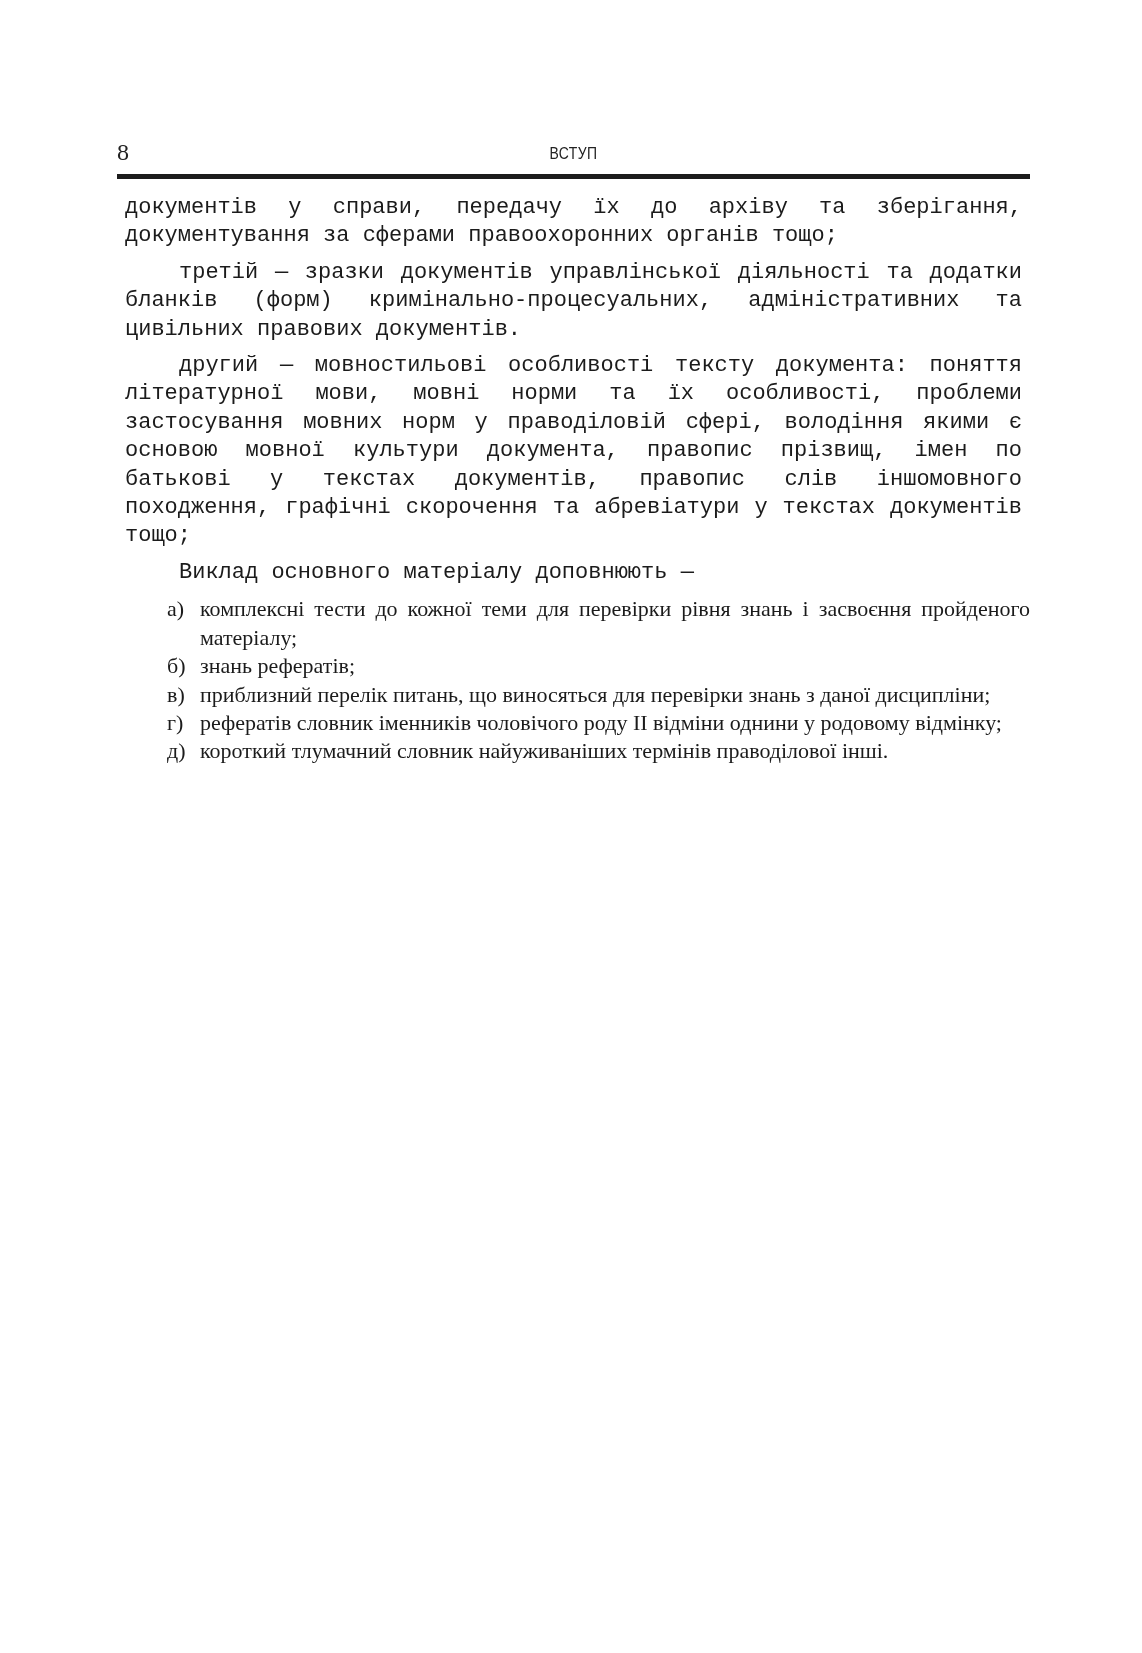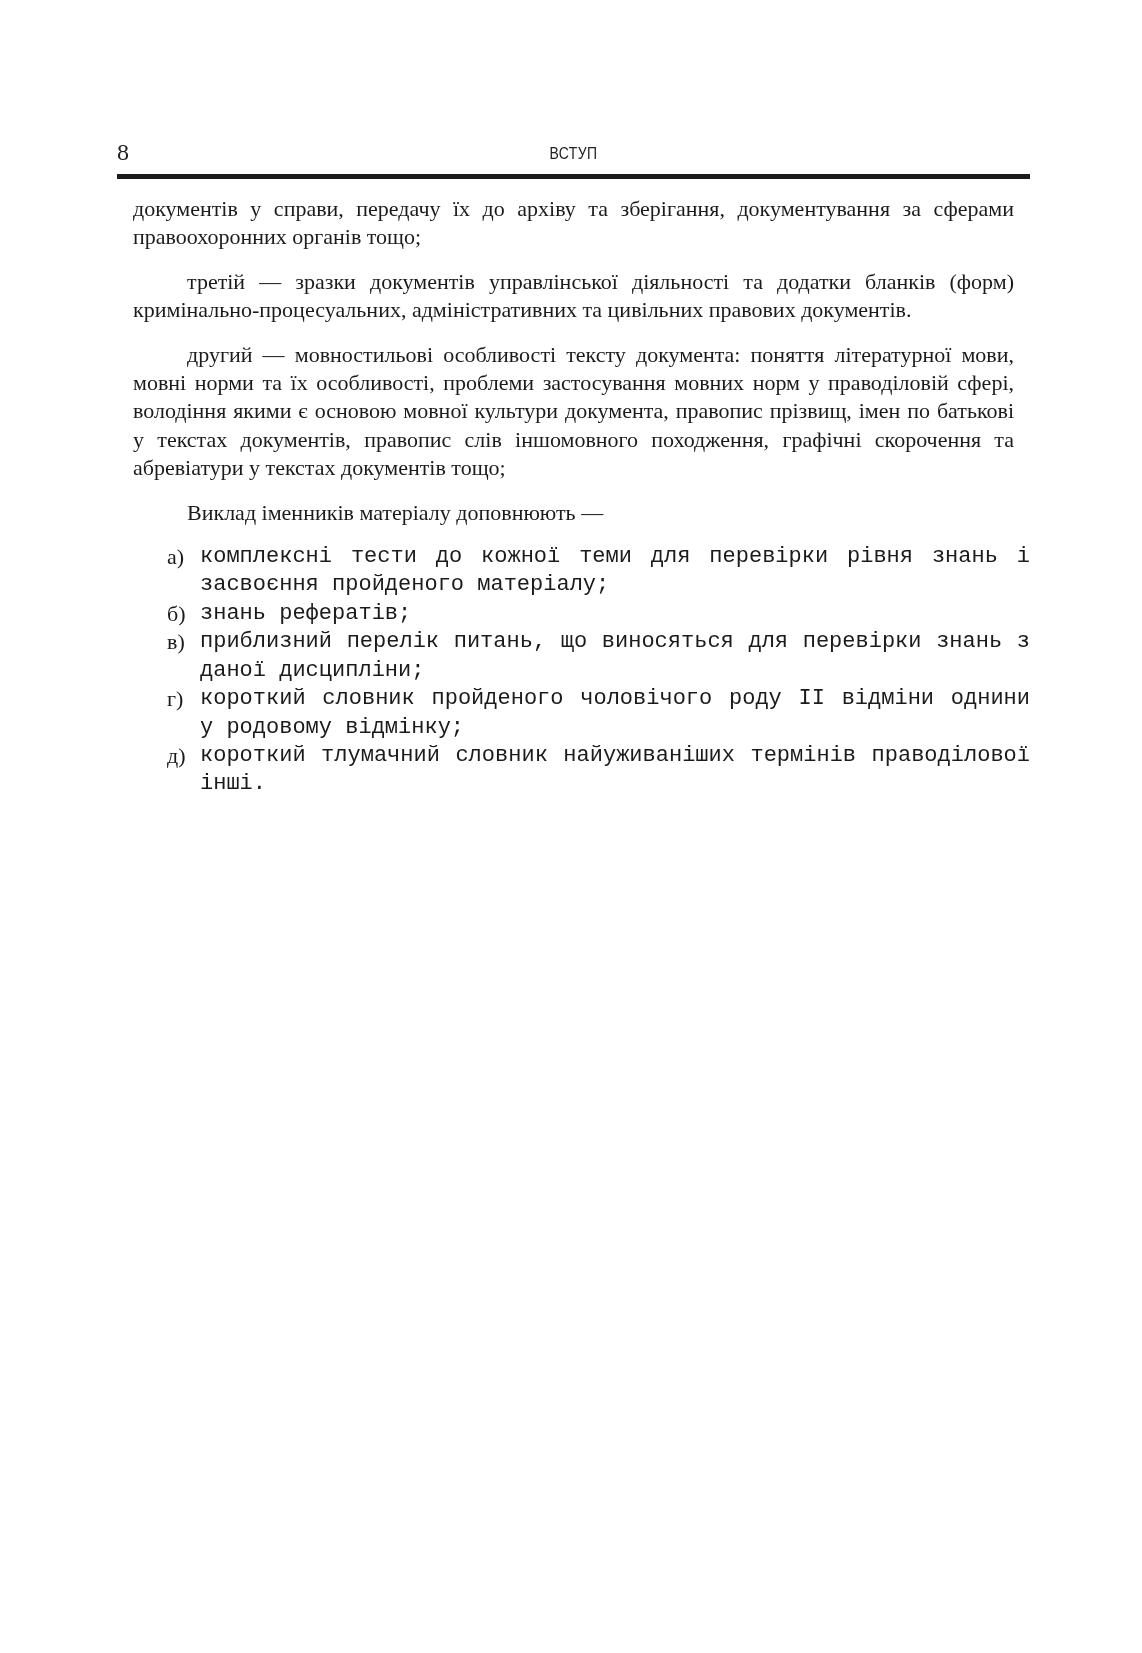--- a/index.html
+++ b/index.html
@@ -45,74 +45,74 @@
     color: #222222;
     transform: scaleX(0.82);
   }
   .body-text {
     margin-top: 15px;
     font-size: 22px;
     line-height: 28.4px;
     text-align: justify;
   }
   .body-text p {
-    margin: 16px;
+    margin: 8px;
     text-indent: 54px;
+    font-family: Liberation Mono, monospace;
   }
   .body-text p.noindent {
     text-indent: 0;
   }
   .li {
     display: flex;
     padding-left: 50px;
   }
   .li .marker {
     flex: 0 0 33px;
   }
   .li .litext {
     flex: 1;
     text-align: justify;
-    font-family: Liberation Mono, monospace;
   }
 </style>
 </head>
 <body>
 
 <div class="page">
 
   <div class="header">
     <span class="pagenum">8</span>
     <span class="title">ВСТУП</span>
   </div>
 
   <div class="body-text">
 
     <p class="noindent">документів у справи, передачу їх до архіву та зберігання, документування за сферами правоохоронних органів тощо;</p>
 
     <p>третій — зразки документів управлінської діяльності та додатки бланків (форм) кримінально-процесуальних, адміністративних та цивільних правових документів.</p>
 
     <p>другий — мовностильові особливості тексту документа: поняття літературної мови, мовні норми та їх особливості, проблеми застосування мовних норм у праводіловій сфері, володіння якими є основою мовної культури документа, правопис прізвищ, імен по батькові у текстах документів, правопис слів іншомовного походження, графічні скорочення та абревіатури у текстах документів тощо;</p>
 
-    <p>Виклад іменників матеріалу доповнюють —</p>
+    <p>Виклад основного матеріалу доповнюють —</p>
 
     <div class="li">
       <span class="marker">а)</span>
       <span class="litext">комплексні тести до кожної теми для перевірки рівня знань і засвоєння пройденого матеріалу;</span>
     </div>
     <div class="li">
       <span class="marker">б)</span>
       <span class="litext">знань рефератів;</span>
     </div>
     <div class="li">
       <span class="marker">в)</span>
       <span class="litext">приблизний перелік питань, що виносяться для перевірки знань з даної дисципліни;</span>
     </div>
     <div class="li">
       <span class="marker">г)</span>
-      <span class="litext">короткий словник пройденого чоловічого роду II відміни однини у родовому відмінку;</span>
+      <span class="litext">рефератів словник іменників чоловічого роду II відміни однини у родовому відмінку;</span>
     </div>
     <div class="li">
       <span class="marker">д)</span>
       <span class="litext">короткий тлумачний словник найуживаніших термінів праводілової інші.</span>
     </div>
 
 
   </div>
 </div>
 

